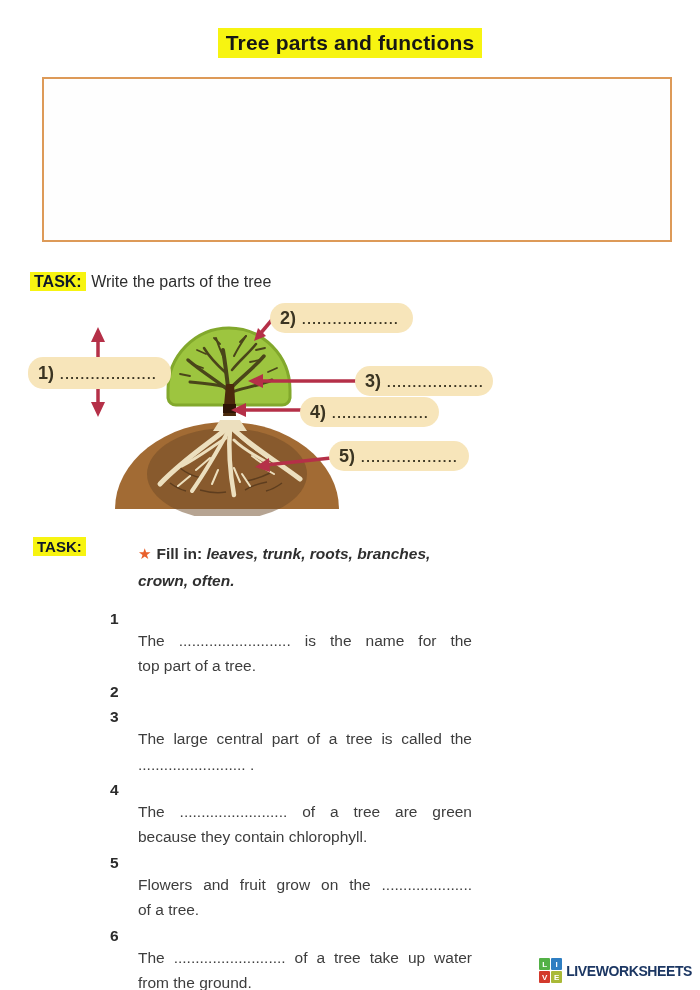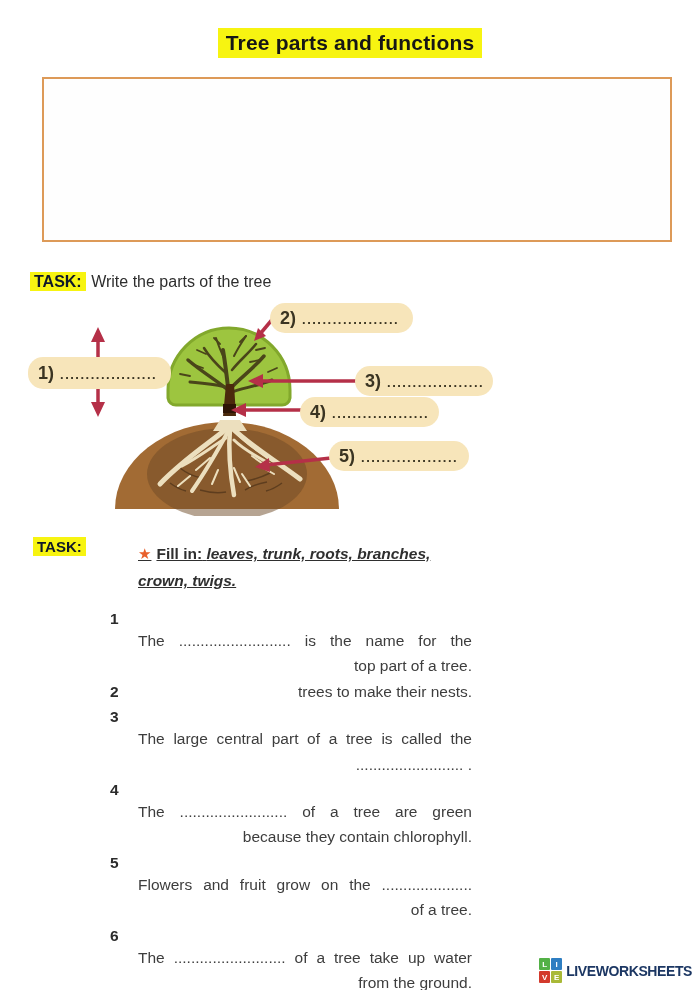--- a/index.html
+++ b/index.html
@@ -43,35 +43,35 @@
     display:flex;align-items:center;
     padding:0 10px;box-sizing:border-box;
     color:#3a3422;
   }
   .pill .num{font-weight:bold;font-size:18px;margin-right:6px;}
   .pill .dots{font-weight:bold;font-size:13px;letter-spacing:1.5px;overflow:hidden;white-space:nowrap;margin-top:2px;}
 
   
   .fillin-head{
     position:absolute;left:138px;top:540px;width:340px;
-    font-size:15.5px;line-height:27px;color:#2f2f2f;text-decoration:underline;
+    font-size:15.5px;line-height:27px;color:#2f2f2f;
   }
   .star{color:#e8602c;font-size:15px;margin-right:5px;}
   .fillin-head b{font-weight:bold;}
   .fillin-head i{font-weight:bold;font-style:italic;}
 
   .exercise{
     position:absolute;left:110px;top:606px;width:362px;
     font-size:15.5px;line-height:25.4px;color:#3d3d3d;
   }
   .ex-item{display:flex;margin-bottom:0;}
   .ex-num{width:28px;flex:0 0 28px;font-weight:bold;color:#2b2b2b;}
   .ex-text{flex:1;min-width:0;}
   .ex-text .l1{display:block;text-align:justify;text-align-last:justify;margin-top:22px;}
-  .ex-text .l2{display:block;text-align:right;}
+  .ex-text .l2{display:block;text-align:left;}
 
   
   .footer{
     position:absolute;right:8px;top:956px;height:30px;
     display:flex;align-items:center;
   }
   .logo-grid{
     width:24px;height:26px;display:grid;
     grid-template-columns:11px 11px;grid-template-rows:12px 12px;
     gap:1px;margin-right:3px;
@@ -197,35 +197,34 @@
     </div>
   </div>
 
   <div class="task-row task2">
     <span class="task-label hl">TASK:</span>
   </div>
 
   <div class="fillin-head">
     <span class="star">★</span><b>Fill in:</b>
     <i>leaves, trunk, roots, branches,</i><br>
-    <i>crown, twigs.</i>
+    <i>crown, often.</i>
   </div>
 
   <div class="exercise">
     <div class="ex-item">
       <span class="ex-num">1</span>
       <span class="ex-text">
           <span class="l1">The .......................... is the name for the</span>
           <span class="l2">top part of a tree.</span>
         </span>
     </div>
     <div class="ex-item">
       <span class="ex-num">2</span>
       <span class="ex-text">
-          <span class="l2">trees to make their nests.</span>
         </span>
     </div>
     <div class="ex-item">
       <span class="ex-num">3</span>
       <span class="ex-text">
           <span class="l1">The large central part of a tree is called the</span>
           <span class="l2">......................... .</span>
         </span>
     </div>
     <div class="ex-item">

